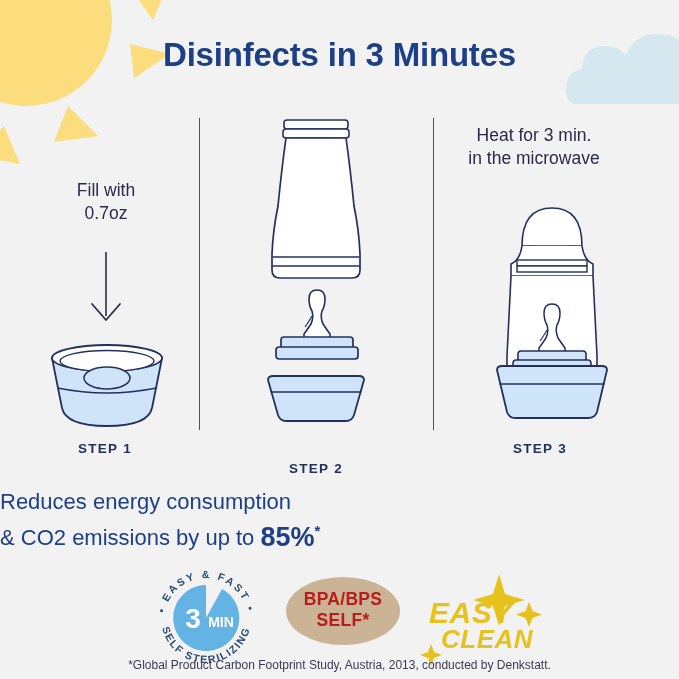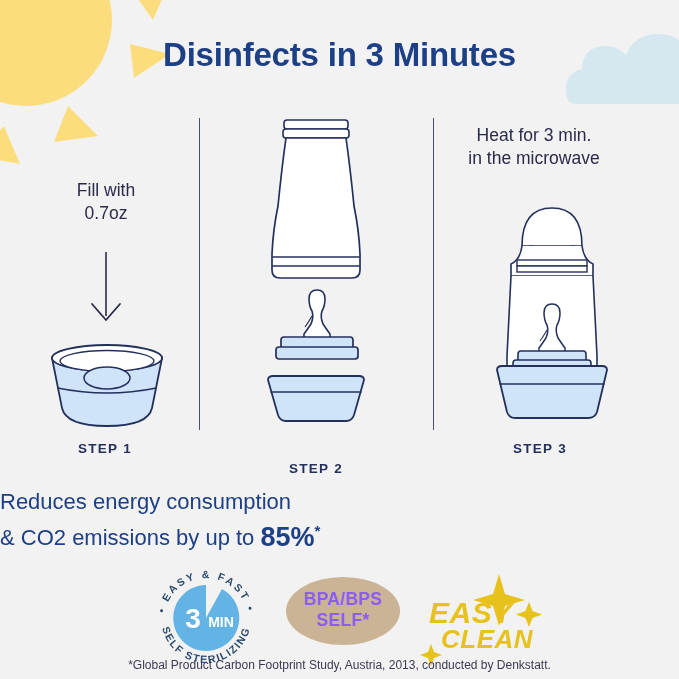--- a/index.html
+++ b/index.html
@@ -79,21 +79,21 @@
 
   .badge { position: absolute; }
   #badge-3min { left: 152px; top: 566px; }
   #badge-bpa  { left: 285px; top: 576px; }
   #badge-easyclean { left: 425px; top: 572px; font-style: italic; }
 
   #bpa-text {
     position: absolute;
     left: 0; top: 13px; width: 116px;
     text-align: center;
-    color: #8b5cf6;
+    color: #b91c1c;
     font-size: 17.5px;
     font-weight: bold;
     line-height: 21px;
     letter-spacing: 0.3px;
   }
   #easyclean-text {
     position: absolute;
     left: 4px; top: 26px;
     color: #e8c21c;
     font-weight: bold;

